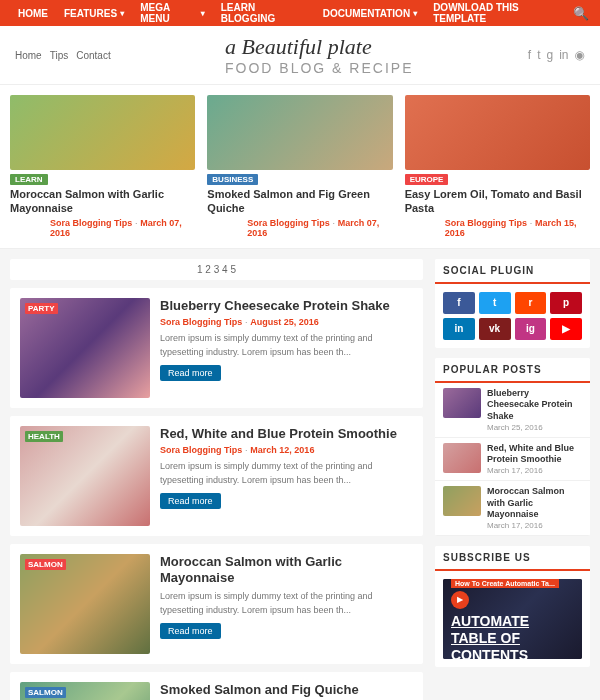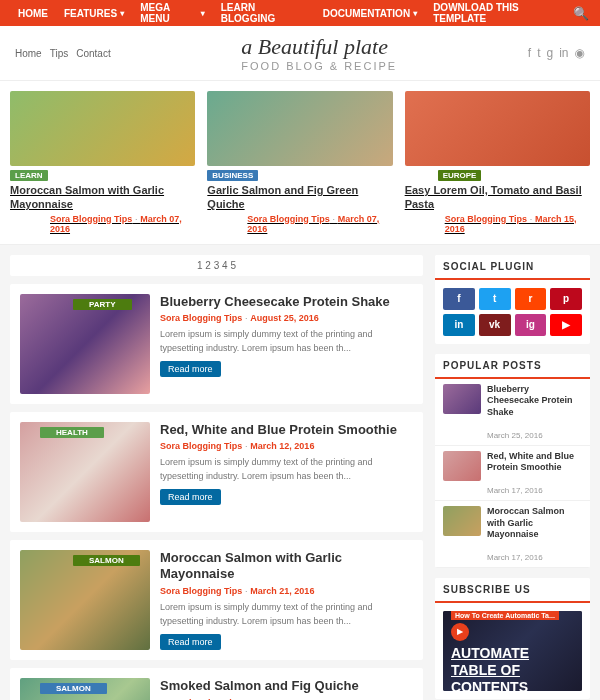--- a/index.html
+++ b/index.html
@@ -10,56 +10,56 @@
     .top-nav a { color: #fff; text-decoration: none; font-size: 10px; font-weight: bold; padding: 0 8px; display: flex; align-items: center; gap: 3px; }
     .top-nav a .arrow { font-size: 8px; }
     .top-nav .search-icon-nav { margin-left: auto; color: #fff; font-size: 13px; cursor: pointer; }
 
     
     .header { background: #fff; display: flex; align-items: center; justify-content: space-between; padding: 8px 15px; border-bottom: 1px solid #eee; }
     .header-left { display: flex; gap: 8px; font-size: 10px; color: #666; }
     .header-left a { color: #666; text-decoration: none; }
     .header-center { text-align: left; }
     .site-title { font-family: Georgia, serif; font-size: 22px; font-style: italic; color: #333; font-weight: normal; }
-    .site-subtitle { font-size: 11px; color: #999; letter-spacing: 2px; text-transform: uppercase; }
+    .site-subtitle { font-size: 14px; color: #999; letter-spacing: 2px; text-transform: uppercase; }
     .header-right { display: flex; gap: 6px; color: #999; font-size: 12px; }
     .header-right span { cursor: pointer; }
 
     
-    .featured-strip { background: #fff; padding: 10px; display: flex; gap: 12px; border-bottom: 1px solid #eee; text-decoration: underline; }
+    .featured-strip { background: #fff; padding: 10px; display: flex; gap: 12px; border-bottom: 1px solid #eee; }
     .featured-card { flex: 1; }
     .featured-img { width: 100%; height: 75px; object-fit: cover; background: #ccc; border-radius: 2px; }
     .featured-img-1 { background: linear-gradient(135deg, #8fbc6a 0%, #d4a843 100%); }
     .featured-img-2 { background: linear-gradient(135deg, #6aaa8f 0%, #c9a87c 100%); }
     .featured-img-3 { background: linear-gradient(135deg, #e07050 0%, #c85030 100%); }
     .category-badge { display: inline-block; padding: 1px 5px; font-size: 8px; color: #fff; margin: 4px 0 2px; border-radius: 1px; text-transform: uppercase; font-weight: bold; }
     .badge-learn { background: #5b9e4a; }
     .badge-business { background: #3a7ab5; }
-    .badge-europe { background: #4d7c0f; margin-left: 33px; }
+    .badge-europe { background: #ef4444; }
     .featured-title { font-size: 11px; font-weight: bold; color: #333; line-height: 1.3; margin-bottom: 2px; }
     .featured-meta { font-size: 9px; color: #999; margin-left: 40px; }
     .featured-meta span { color: #e8401c; font-weight: bold; }
 
     
     .main-container { display: flex; gap: 12px; padding: 10px; background: #f5f5f5; }
     .content-area { flex: 1; min-width: 0; }
     .sidebar { width: 155px; flex-shrink: 0; }
 
     
     .pager { background: #fff; text-align: center; padding: 5px; font-size: 10px; color: #666; margin-bottom: 8px; border-radius: 2px; }
 
     
     .article-card { background: #fff; margin-bottom: 8px; border-radius: 2px; overflow: hidden; padding: 10px; display: flex; gap: 10px; }
     .article-img { width: 130px; flex-shrink: 0; height: 100px; border-radius: 2px; position: relative; overflow: hidden; }
     .article-img-inner { width: 100%; height: 100%; }
     .img-blueberry { background: linear-gradient(135deg, #9b6b9b 0%, #5a3a7a 50%, #e8a0a0 100%); }
     .img-red-white { background: linear-gradient(135deg, #d4a0a0 0%, #e8d8d0 50%, #c87070 100%); }
     .img-moroccan { background: linear-gradient(135deg, #8fa060 0%, #c8a060 50%, #607040 100%); }
     .img-smoked { background: linear-gradient(135deg, #60a080 0%, #a8c890 50%, #408060 100%); }
-    .article-badge { position: absolute; top: 5px; left: 20px; padding: 1px 16px; font-size: 8px; color: #fff; border-radius: 1px; text-transform: uppercase; font-weight: bold; }
+    .article-badge { position: absolute; top: 5px; left: 5px; padding: 1px 3px; font-size: 8px; color: #fff; border-radius: 1px; text-transform: uppercase; font-weight: bold; }
     .article-content { flex: 1; min-width: 0; }
     .article-title { font-size: 13px; font-weight: bold; color: #333; margin-bottom: 3px; line-height: 1.3; }
     .article-meta { font-size: 9px; color: #999; margin-bottom: 5px; }
     .article-meta span { color: #e8401c; font-weight: bold; }
     .article-excerpt { font-size: 9px; color: #777; line-height: 1.5; margin-bottom: 6px; }
     .read-more-btn { display: inline-block; background: #0369a1; color: #fff; padding: 3px 8px; font-size: 9px; border-radius: 2px; text-decoration: none; cursor: pointer; }
 
     
     .sidebar-section { background: #fff; margin-bottom: 10px; border-radius: 2px; overflow: hidden; }
     .sidebar-title { background: #fff; border-bottom: 2px solid #e8401c; padding: 6px 8px; font-size: 10px; font-weight: bold; color: #333; text-transform: uppercase; letter-spacing: 1px; }
@@ -76,21 +76,21 @@
     .s-ig { background: #c13584; }
     .s-yt { background: #ff0000; }
 
     
     .popular-item { display: flex; gap: 6px; padding: 5px 8px; border-bottom: 1px solid #f0f0f0; align-items: flex-start; }
     .popular-img { width: 38px; height: 30px; border-radius: 2px; flex-shrink: 0; }
     .pop-img-1 { background: linear-gradient(135deg, #9b6b9b, #5a3a7a); }
     .pop-img-2 { background: linear-gradient(135deg, #d4a0a0, #c87070); }
     .pop-img-3 { background: linear-gradient(135deg, #8fa060, #c8a060); }
     .popular-text .pop-title { font-size: 9px; color: #333; line-height: 1.3; font-weight: bold; }
-    .popular-text .pop-date { font-size: 8px; color: #999; margin-top: 12px; }
+    .popular-text .pop-date { font-size: 8px; color: #999; }
 
     
     .subscribe-video { margin: 8px; background: #1a1a2e; height: 80px; border-radius: 2px; display: flex; align-items: center; justify-content: center; position: relative; overflow: hidden; }
     .video-bg { position: absolute; inset: 0; background: linear-gradient(135deg, #1a1a2e 0%, #2a3050 50%, #1a1a2e 100%); }
     .video-overlay-text { position: relative; z-index: 2; text-align: left; padding: 8px; width: 100%; }
     .video-tag { background: #e8401c; color: #fff; font-size: 7px; padding: 1px 4px; font-weight: bold; }
     .video-title-bar { display: flex; align-items: center; gap: 4px; margin-top: 2px; }
     .play-btn { width: 18px; height: 18px; background: #e8401c; border-radius: 50%; display: flex; align-items: center; justify-content: center; color: #fff; font-size: 8px; flex-shrink: 0; }
     .automate-text { font-size: 14px; font-weight: bold; color: #fff; margin-top: 4px; line-height: 1.2; text-transform: uppercase; text-decoration: underline; }
   </style>
@@ -131,21 +131,21 @@
     <div class="featured-img featured-img-1"></div>
     <span class="category-badge badge-learn">LEARN</span>
     <div class="featured-title">Moroccan Salmon with Garlic Mayonnaise</div>
     <div class="featured-meta">
       <span>Sora Blogging Tips</span> · <span>March 07, 2016</span>
     </div>
   </div>
   <div class="featured-card">
     <div class="featured-img featured-img-2"></div>
     <span class="category-badge badge-business">BUSINESS</span>
-    <div class="featured-title">Garlic Salmon and Fig Green Quiche</div>
+    <div class="featured-title">Smoked Salmon and Fig Green Quiche</div>
     <div class="featured-meta">
       <span>Sora Blogging Tips</span> · <span>March 07, 2016</span>
     </div>
   </div>
   <div class="featured-card">
     <div class="featured-img featured-img-3"></div>
     <span class="category-badge badge-europe">EUROPE</span>
     <div class="featured-title">Easy Lorem Oil, Tomato and Basil Pasta</div>
     <div class="featured-meta">
       <span>Sora Blogging Tips</span> · <span>March 15, 2016</span>
@@ -188,23 +188,20 @@
       </div>
     </div>
 
     <div class="article-card">
       <div class="article-img">
         <div class="article-img-inner img-moroccan"></div>
         <span class="article-badge badge-europe">SALMON</span>
       </div>
       <div class="article-content">
         <div class="article-title">Moroccan Salmon with Garlic Mayonnaise</div>
-        <div class="article-meta">
-          <span>Sora Blogging Tips</span> · <span>March 21, 2016</span>
-        </div>
         <div class="article-excerpt">Lorem ipsum is simply dummy text of the printing and typesetting industry. Lorem ipsum has been th...</div>
         <span class="read-more-btn">Read more</span>
       </div>
     </div>
 
     <div class="article-card" style="height:55px; overflow:hidden;">
       <div class="article-img">
         <div class="article-img-inner img-smoked"></div>
         <span class="article-badge badge-business">SALMON</span>
       </div>

